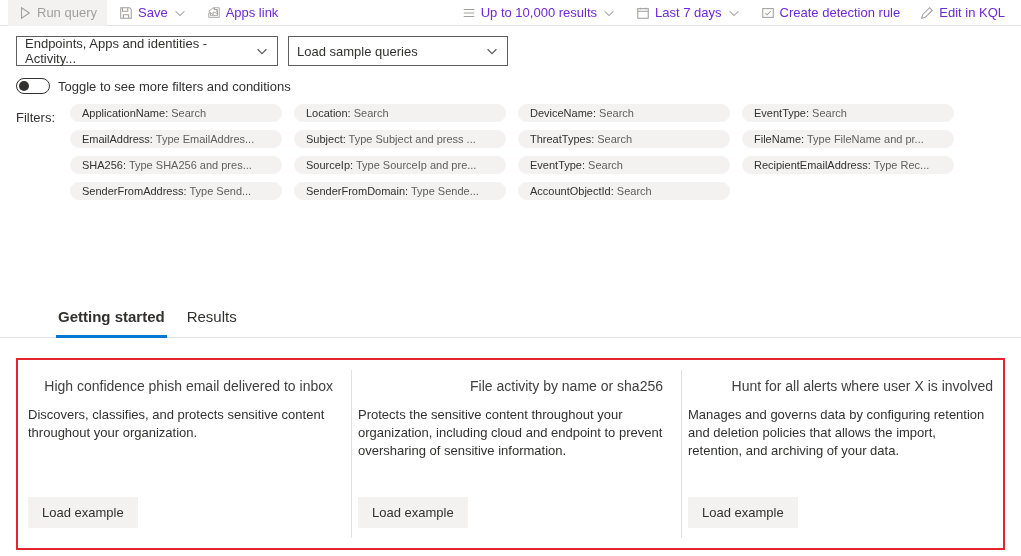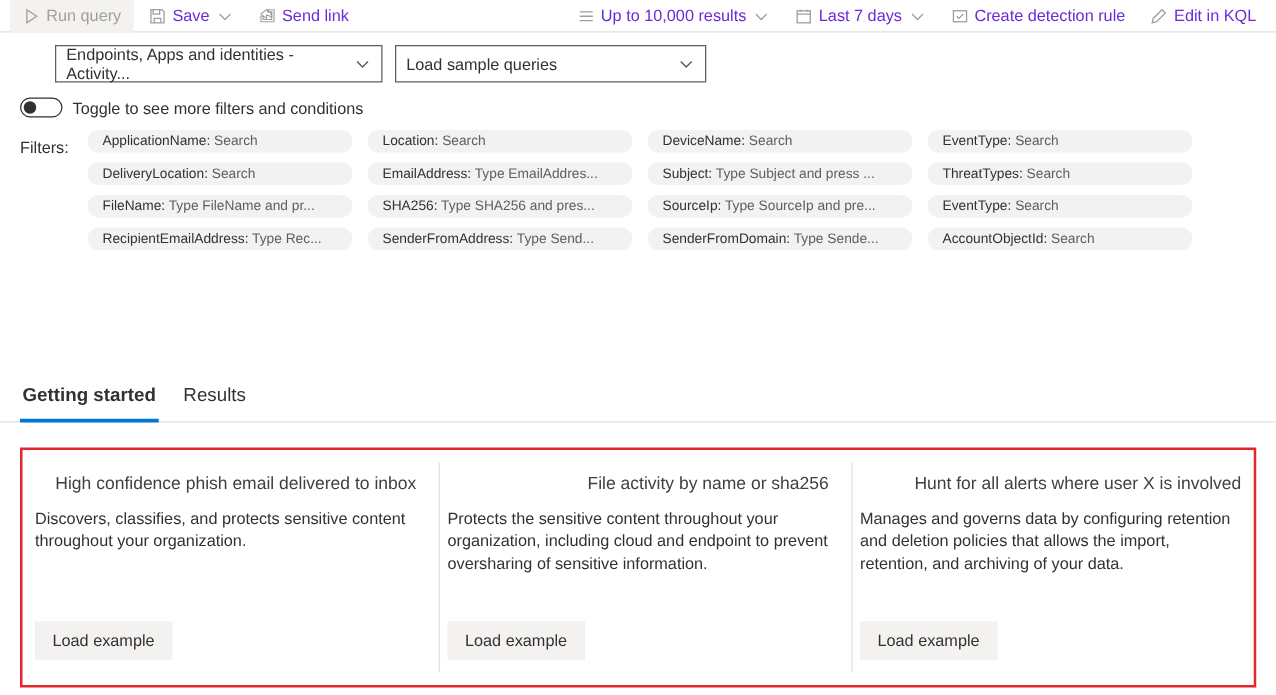--- a/index.html
+++ b/index.html
@@ -27,34 +27,34 @@
     padding: 4px 8px;
     color: #6d28d9;
     cursor: pointer;
     font-size: 13px;
     white-space: nowrap;
   }
   .tbtn.run { background: #f3f2f1; color: #a19f9d; padding: 6px 10px; }
   .icon { width: 14px; height: 14px; flex-shrink: 0; }
   .icon svg { width: 100%; height: 100%; display: block; }
 
-  .dd-row { display: flex; gap: 10px; padding: 10px 16px 8px 16px; margin-left: 28px; }
+  .dd-row { display: flex; gap: 10px; padding: 10px 16px 8px 16px; }
   .dd {
     display: flex;
     align-items: center;
     justify-content: space-between;
     border: 1px solid #605e5c;
     height: 30px;
     padding: 0 8px;
     font-size: 13px;
     color: #323130;
     cursor: pointer;
   }
   .dd.sm { width: 262px; }
-  .dd.lg { width: 249px; }
+  .dd.lg { width: 220px; }
 
   .toggle-row { display: flex; align-items: center; gap: 8px; padding: 4px 12px 10px 16px; font-size: 13px; color: #323130; }
   .toggle {
     width: 34px; height: 16px; border: 1px solid #323130; border-radius: 10px; position: relative; background: #fff;
   }
   .toggle::after {
     content: ""; position: absolute; left: 2px; top: 2px; width: 10px; height: 10px; border-radius: 50%; background: #323130;
   }
 
   .filters-wrap { display: flex; padding: 0 16px 12px 16px; gap: 10px; }
@@ -72,21 +72,21 @@
     color: #605e5c;
     white-space: nowrap;
     overflow: hidden;
     text-overflow: ellipsis;
     cursor: pointer;
   }
   .pill b { color: #323130; font-weight: 400; }
 
   .tabs { display: flex; gap: 18px; padding: 88px 16px 0 16px; border-bottom: 1px solid #e1e1e1; }
   .tab { padding: 8px 2px 10px 2px; font-size: 15px; color: #323130; cursor: pointer; }
-  .tab.active { font-weight: 600; border-bottom: 3px solid #0078d4; margin-bottom: -1px; }
+  .tab.active { font-weight: 600; border-bottom: 3px solid #0078d4; margin-bottom: -1px; margin-left: 40px; }
 
   .cards-area { padding: 20px 16px 16px 16px; }
   .cards-highlight { border: 2px solid #e3262d; padding: 10px; }
   .cards { display: flex; gap: 0; }
   .card {
     flex: 1;
     border-right: 1px solid #e1e1e1;
     padding: 6px 18px 10px 6px;
     display: flex;
     flex-direction: column;
@@ -131,21 +131,21 @@
             <path d="M3 6l5 5 5-5" fill="none" stroke="#a19f9d" stroke-width="1.2"></path>
           </svg>
       </span>
     </div>
     <div class="tbtn">
       <span class="icon">
         <svg viewBox="0 0 16 16">
             <path d="M2 13V8h2v3h8V4H8V2h6v11z M7 2l-5 4 5 4V7c3 0 4 1 5 3 0-4-2-7-5-8z" fill="none" stroke="#a19f9d" stroke-width="1"></path>
           </svg>
       </span>
-      <span>Send link</span>
+      <span>Apps link</span>
     </div>
   </div>
   <div class="toolbar-right">
     <div class="tbtn">
       <span class="icon">
         <svg viewBox="0 0 16 16">
             <path d="M2 4h12M2 8h12M2 12h12" stroke="#a19f9d" stroke-width="1.2"></path>
           </svg>
       </span>
       <span>Up to 10,000 results</span>
@@ -213,21 +213,20 @@
   <span>Toggle to see more filters and conditions</span>
 </div>
 
 <div class="filters-wrap">
   <div class="filters-label">Filters:</div>
   <div class="filters-grid" id="filters-grid">
       <div class="pill"><b>ApplicationName:</b> Search</div>
       <div class="pill"><b>Location:</b> Search</div>
       <div class="pill"><b>DeviceName:</b> Search</div>
       <div class="pill"><b>EventType:</b> Search</div>
-      <div class="pill"><b>DeliveryLocation:</b> Search</div>
       <div class="pill"><b>EmailAddress:</b> Type EmailAddres...</div>
       <div class="pill"><b>Subject:</b> Type Subject and press ...</div>
       <div class="pill"><b>ThreatTypes:</b> Search</div>
       <div class="pill"><b>FileName:</b> Type FileName and pr...</div>
       <div class="pill"><b>SHA256:</b> Type SHA256 and pres...</div>
       <div class="pill"><b>SourceIp:</b> Type SourceIp and pre...</div>
       <div class="pill"><b>EventType:</b> Search</div>
       <div class="pill"><b>RecipientEmailAddress:</b> Type Rec...</div>
       <div class="pill"><b>SenderFromAddress:</b> Type Send...</div>
       <div class="pill"><b>SenderFromDomain:</b> Type Sende...</div>

